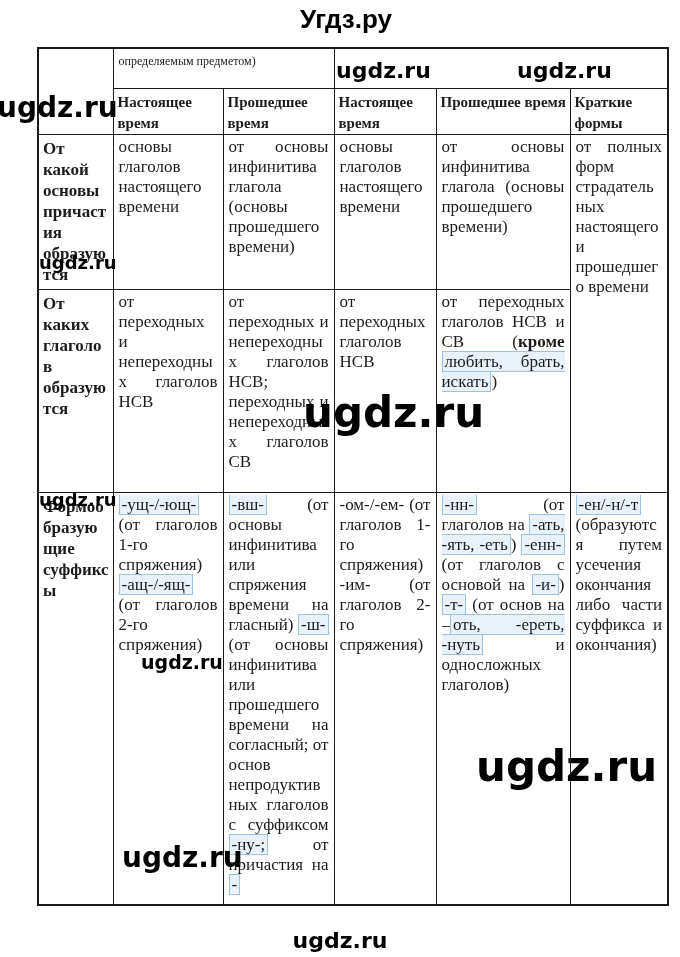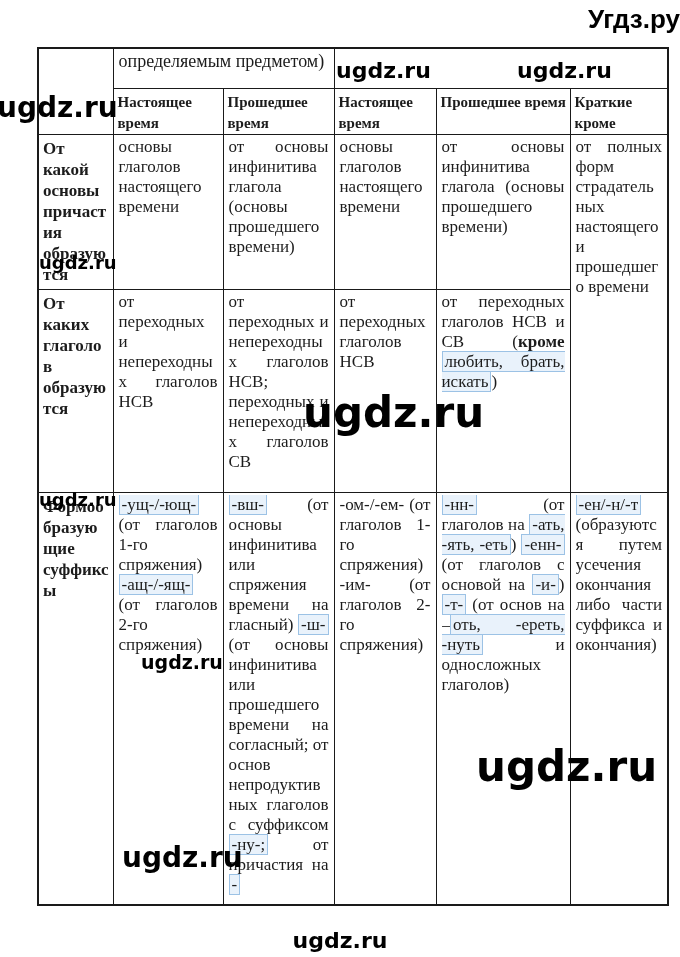--- a/index.html
+++ b/index.html
@@ -1,42 +1,42 @@
 <!DOCTYPE html>
 <html><head>
 <meta charset="utf-8">
 <style>
   html,body{margin:0;padding:0;}
   body{
     width:680px;height:957px;position:relative;background:#ffffff;
     font-family:"Liberation Serif", serif;color:#1c1c1c;overflow:hidden;
   }
   .page-title{
-    position:absolute;left:0;right:0;top:4px;text-align:right;
+    position:absolute;left:0;right:0;top:4px;text-align:center;
     font-family:"Liberation Sans", sans-serif;font-weight:bold;font-size:26px;color:#000;padding-left:12px;
   }
   table.gram{
     position:absolute;left:37px;top:47px;width:630px;
     border-collapse:collapse;table-layout:fixed;
     border:2px solid var(--bd);
     font-size:17px;line-height:20px;
   }
   table.gram td, table.gram th{
     border:1px solid var(--bd);
     vertical-align:top;padding:2px 5px 2px 5px;
     overflow:hidden;
     text-align:justify;
     overflow-wrap:anywhere;hyphens:none;
   }
   table.gram th{
     font-weight:bold;text-align:left;padding:3px 3px 0 4px;line-height:21px;
   }
   tr.hr1{height:40px;} tr.hr2{height:40px;}
   tr.r1{height:155px;} tr.r2{height:203px;} tr.r3{height:350px;}
-  td.spanhead{font-size:18px;padding-top:6px;padding-left:8px;text-align:left;}
+  td.spanhead{font-size:12px;padding-top:6px;padding-left:8px;text-align:left;}
   th.colhead{font-size:15px;}
   .clip{height:407px;overflow:hidden;}
   .hl{
     background:var(--hl-bg);
     border:1px solid var(--hl-bd);
     padding:0 2px;
   }
   .b{font-weight:bold;}
   .wm{
     position:absolute;z-index:6;color:#000;
@@ -75,21 +75,21 @@
     <tr class="hr1">
       <td rowspan="2"></td>
       <td colspan="2" class="spanhead">определяемым предметом)</td>
       <td colspan="3"></td>
     </tr>
     <tr class="hr2">
       <th class="colhead">Настоящее время</th>
       <th class="colhead">Прошедшее время</th>
       <th class="colhead">Настоящее время</th>
       <th class="colhead">Прошедшее время</th>
-      <th class="colhead">Краткие кроме</th>
+      <th class="colhead">Краткие формы</th>
     </tr>
     <tr class="r1">
       <th>От какой основы причастия образуются</th>
       <td><span>основы глаголов настоящего времени</span></td>
       <td><span>от основы инфинитива глагола (основы прошедшего времени)</span></td>
       <td><span>основы глаголов настоящего времени</span></td>
       <td><span>от основы инфинитива глагола (основы прошедшего времени)</span></td>
       <td rowspan="2"><span>от полных форм страдательных настоящего и прошедшего времени</span></td>
     </tr>
     <tr class="r2">

